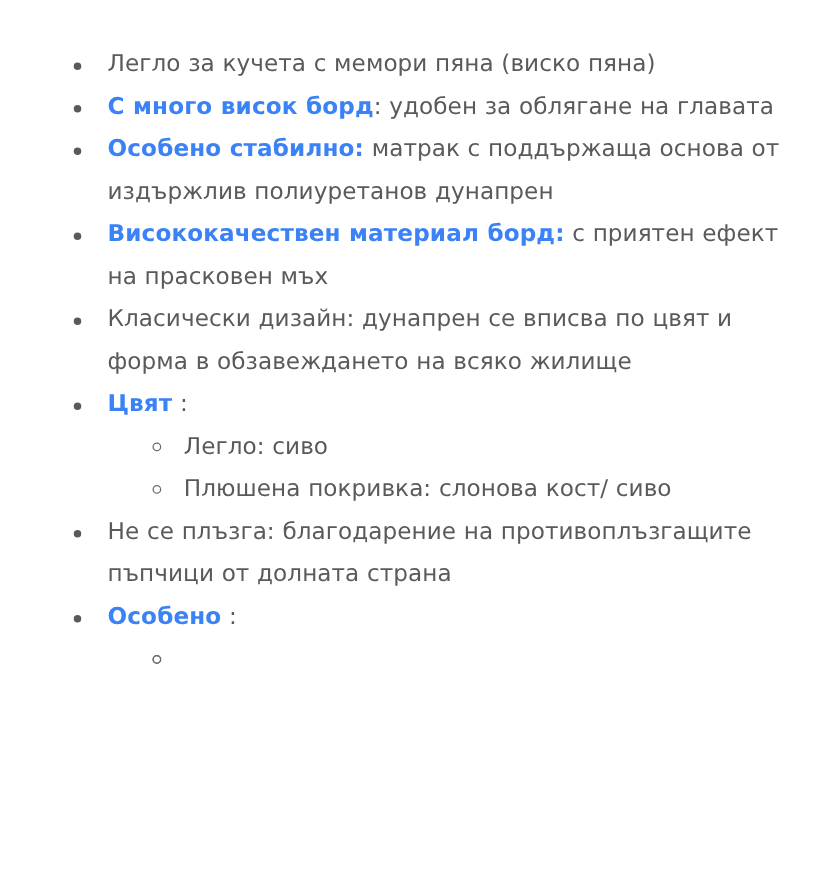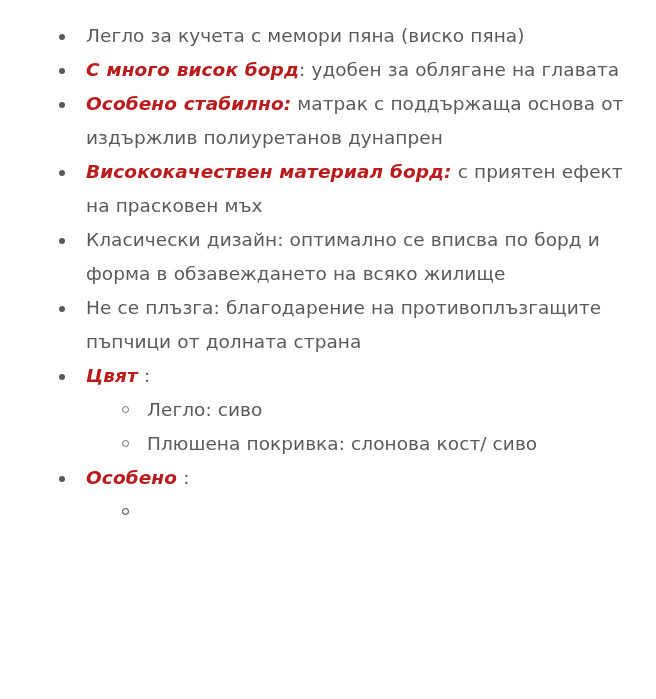--- a/index.html
+++ b/index.html
@@ -46,21 +46,21 @@
     left: 59px;
     top: 15px;
     width: 6px;
     height: 6px;
     border-radius: 50%;
     background: #5a5a5a;
   }
 
   
   li.feature-item.first {
-    margin-top: 19px;
+    margin-top: 35px;
   }
 
   
   ul.sub-list {
     list-style: none;
     margin: 0;
     padding: 0;
   }
   li.sub-item {
     position: relative;
@@ -80,47 +80,46 @@
     height: 7px;
     border-radius: 50%;
     border: 1.3px solid #6b6b6b;
     background: transparent;
     box-sizing: border-box;
   }
 
   
   .lead {
     font-weight: 700;
-    color: #b91c1c;
+    color: #3b82f6;
     letter-spacing: 0.1px;
-    font-style: italic;
   }
   .rest {
     font-weight: 400;
     color: #5a5a5a;
     margin-top: 15px;
   }
   .text {
     font-weight: 400;
     color: #5a5a5a;
   }
 </style>
 </head>
 <body>
 
 <div id="description-panel">
   <ul class="feature-list">
       <li class="feature-item first"><span class="disc-marker"></span><span class="text">Легло за кучета с мемори пяна (виско пяна)</span></li>
       <li class="feature-item"><span class="disc-marker"></span><span class="lead">С много висок борд</span><span class="rest">: удобен за облягане на главата</span></li>
       <li class="feature-item"><span class="disc-marker"></span><span class="lead">Особено стабилно:</span><span class="rest"> матрак с поддържаща основа от издържлив полиуретанов дунапрен</span></li>
       <li class="feature-item"><span class="disc-marker"></span><span class="lead">Висококачествен материал борд:</span><span class="rest"> с приятен ефект на прасковен мъх</span></li>
-      <li class="feature-item"><span class="disc-marker"></span><span class="text">Класически дизайн: оптимално се вписва по борд и форма в обзавеждането на всяко жилище</span></li>
-      <li class="feature-item"><span class="disc-marker"></span><span class="text">Не се плъзга: благодарение на противоплъзгащите пъпчици от долната страна</span></li>
+      <li class="feature-item"><span class="disc-marker"></span><span class="text">Класически дизайн: дунапрен се вписва по цвят и форма в обзавеждането на всяко жилище</span></li>
       <li class="feature-item"><span class="disc-marker"></span><span class="lead">Цвят</span><span class="rest"> :</span><ul class="sub-list">
           <li class="sub-item"><span class="circle-marker"></span><span class="text">Легло: сиво</span></li>
           <li class="sub-item"><span class="circle-marker"></span><span class="text">Плюшена покривка: слонова кост/ сиво</span></li>
         </ul></li>
+      <li class="feature-item"><span class="disc-marker"></span><span class="text">Не се плъзга: благодарение на противоплъзгащите пъпчици от долната страна</span></li>
       <li class="feature-item"><span class="disc-marker"></span><span class="lead">Особено</span><span class="rest"> :</span><ul class="sub-list">
           <li class="sub-item"><span class="circle-marker"></span></li>
           <li class="sub-item"><span class="circle-marker"></span></li>
         </ul></li>
     </ul>
 </div>
 
 </body></html>

